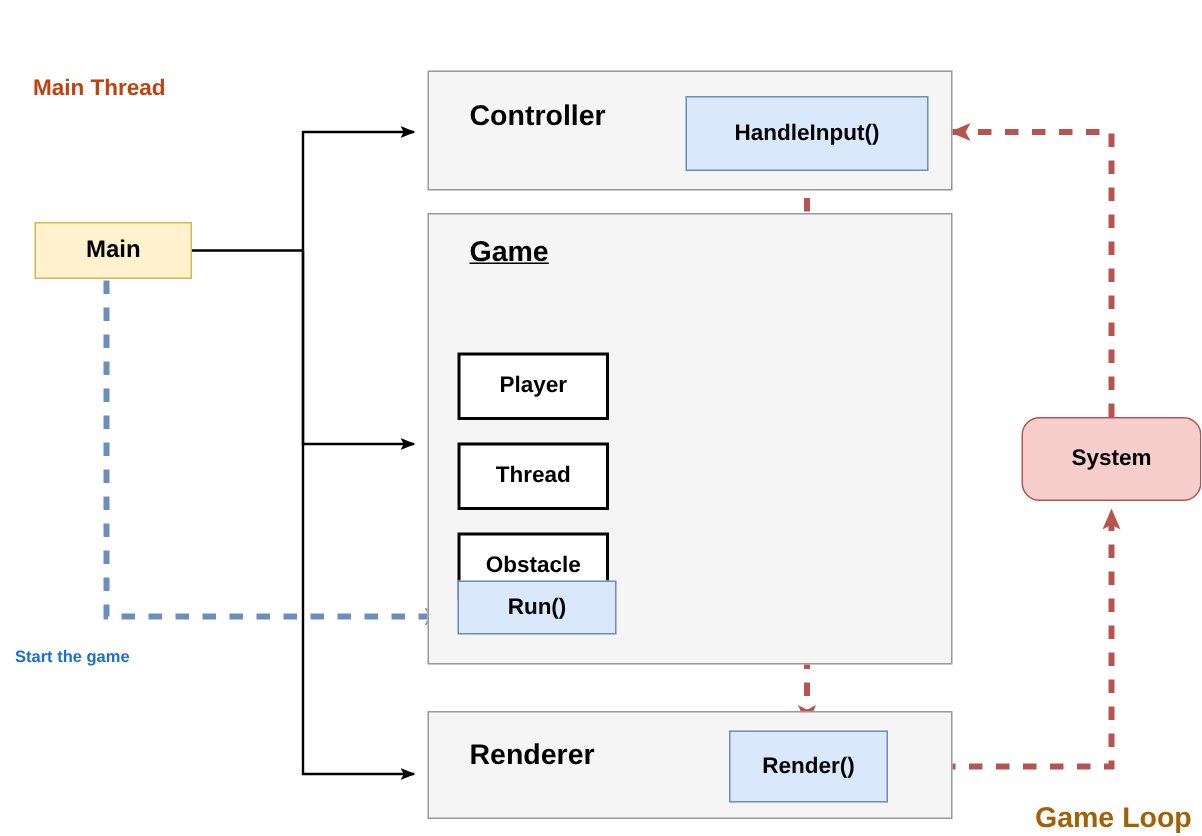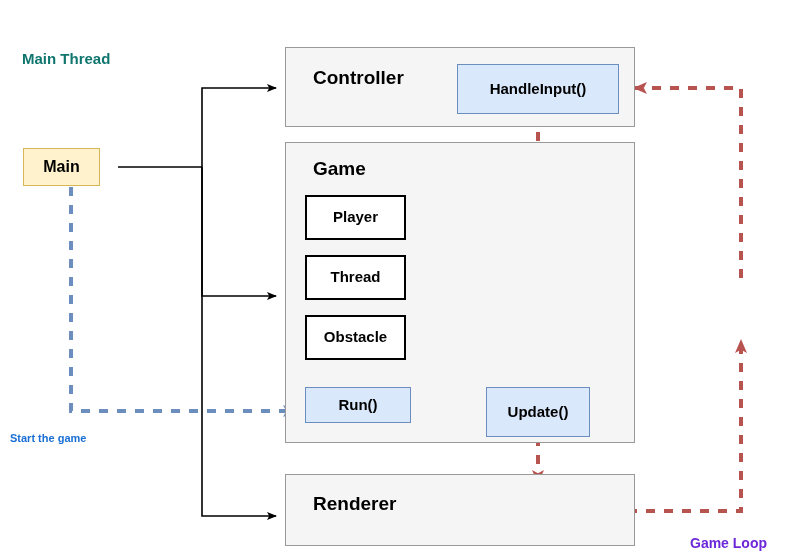--- a/index.html
+++ b/index.html
@@ -44,20 +44,21 @@
     position: absolute;
     font-weight: bold;
     font-size: 19px;
     color: #000000;
     white-space: nowrap;
   }
   .node-plain {
     background: #ffffff;
     border: 2px solid #000000;
     font-size: 15px;
+    margin-top: 40px;
   }
   .node-blue {
     background: #dae8fc;
     border: 1px solid #6c8ebf;
     font-size: 15px;
   }
   .node-yellow {
     background: #fff2cc;
     border: 1px solid #d6b656;
     font-size: 16px;
@@ -68,29 +69,29 @@
     border-radius: 12px;
     font-size: 15px;
   }
   .free-label {
     position: absolute;
     font-weight: bold;
     white-space: nowrap;
   }
   .label-title {
     font-size: 15px;
-    color: #0f766e;
+    color: #c2410c;
   }
   .label-blue {
     font-size: 11px;
     color: #1a6fd4;
   }
   .label-red {
-    font-size: 14px;
-    color: #6d28d9;
+    font-size: 19px;
+    color: #a16207;
   }
 </style>
 </head>
 <body>
 
 <div id="canvas">
 
   <svg class="layer" viewBox="0 0 801 557">
     <defs>
       <marker id="arrow-black" markerWidth="10" markerHeight="10" refX="9" refY="4" orient="auto" markerUnits="userSpaceOnUse">
@@ -135,38 +136,39 @@
       <path d="M741,278 L741,88 L634,88" stroke="#b85450" stroke-width="4" stroke-dasharray="9,9" fill="none" marker-end="url(#arrow-red)"></path>
     </g>
   </svg>
 
   <div class="free-label label-title" style="left:22px; top:50px;">Main Thread</div>
 
   <div class="container-box" style="left:285px; top:47px; width:350px; height:80px;"></div>
   <div class="container-title" style="left:313px; top:67px;">Controller</div>
 
   <div class="container-box" style="left:285px; top:142px; width:350px; height:301px;"></div>
-  <div class="container-title" style="left:313px; top:158px;">Game</div>
+  <div class="container-title" style="left:313px; top:158px;text-decoration:underline;">Game</div>
 
   <div class="container-box" style="left:285px; top:474px; width:350px; height:72px;"></div>
   <div class="container-title" style="left:313px; top:493px;">Renderer</div>
 
-  <div class="node node-yellow" style="left:23px; top:148px; width:77px; height:38px;">Main</div>
+  <div class="node node-yellow" style="left:23px; top:148px; width:105px; height:38px;">Main</div>
 
   <div class="node node-blue" style="left:457px; top:64px; width:162px; height:50px;">HandleInput()</div>
 
   <div class="node node-plain" style="left:305px; top:195px; width:101px; height:45px;">Player</div>
 
   <div class="node node-plain" style="left:305px; top:255px; width:101px; height:45px;">Thread</div>
 
   <div class="node node-plain" style="left:305px; top:315px; width:101px; height:45px;">Obstacle</div>
 
   <div class="node node-blue" style="left:305px; top:387px; width:106px; height:36px;">Run()</div>
 
-  <div class="node node-blue" style="left:486px; top:387px; width:104px; height:50px;">Update()</div>
 
+  <div class="node node-blue" style="left:486px; top:487px; width:106px; height:48px;">Render()</div>
 
+  <div class="node node-red" style="left:681px; top:278px; width:120px; height:56px;">System</div>
 
   <div class="free-label label-blue" style="left:10px; top:432px;">Start the game</div>
 
   <div class="free-label label-red" style="left:690px; top:535px;">Game Loop</div>
 
 </div>
 
 </body></html>

